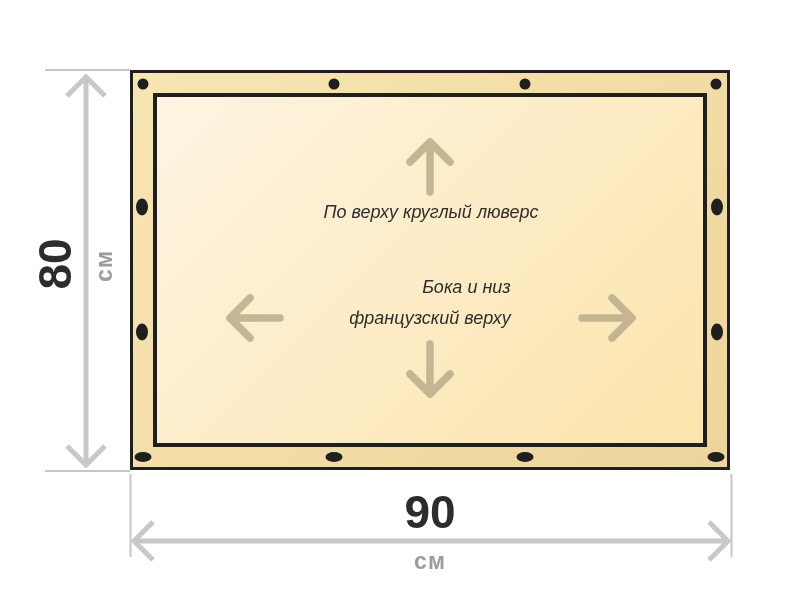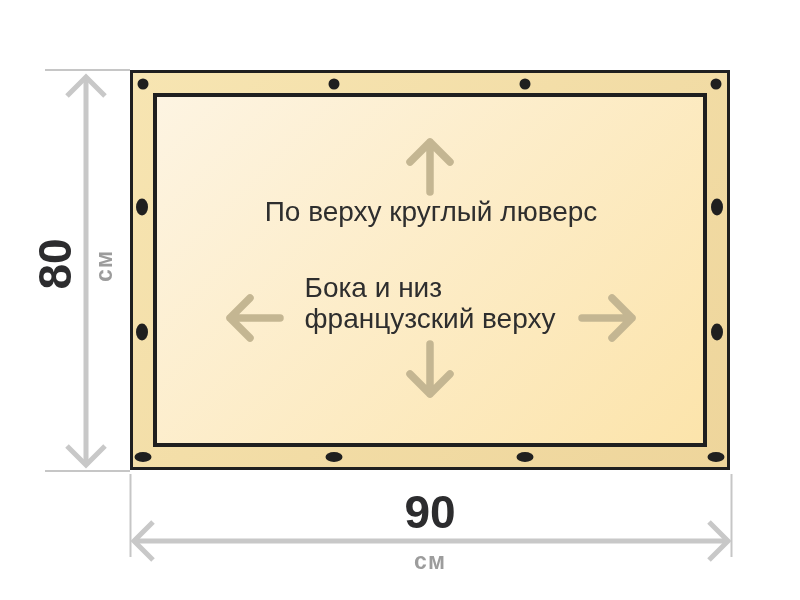--- a/index.html
+++ b/index.html
@@ -18,24 +18,24 @@
     border:4px solid #1f1f1f;
     background:linear-gradient(135deg,#fdf4e2 0%,#fce4ab 100%);
   }
   
   .grommet { position:absolute; background:#1f1f1f; border-radius:50%;
              transform:translate(-50%,-50%); }
   .g-round { width:11px; height:11px; }
   .g-vert  { width:12px; height:17px; }
   .g-horiz { width:17px; height:10px; }
   
-  .note { position:absolute; color:#2e2e2e; font-size:28px; white-space:nowrap;
-          transform:translate(-50%,-50%); }
+  .note { position:absolute; color:#2e2e2e; font-size:18px; white-space:nowrap;
+          transform:translate(-50%,-50%);font-style:italic; }
   .note-top  { left:431px; top:212px; }
-  .note-side { left:430px; top:303px; text-align:left; line-height:31px; }
+  .note-side { left:430px; top:303px; text-align:right; line-height:31px; }
   
   .dir-arrow { position:absolute; }
   
   .dim-value { position:absolute; font-weight:bold; font-size:46px; color:#2c2c2e;
                white-space:nowrap; }
   .dim-unit  { position:absolute; font-weight:bold; font-size:23px; color:#9c9c9c;
                white-space:nowrap; letter-spacing:1px; }
   .h-value { left:55px;  top:264px; transform:translate(-50%,-50%) rotate(-90deg); }
   .h-unit  { left:104px; top:266px; transform:translate(-50%,-50%) rotate(-90deg); }
   .w-value { left:430px; top:512px; transform:translate(-50%,-50%); }

